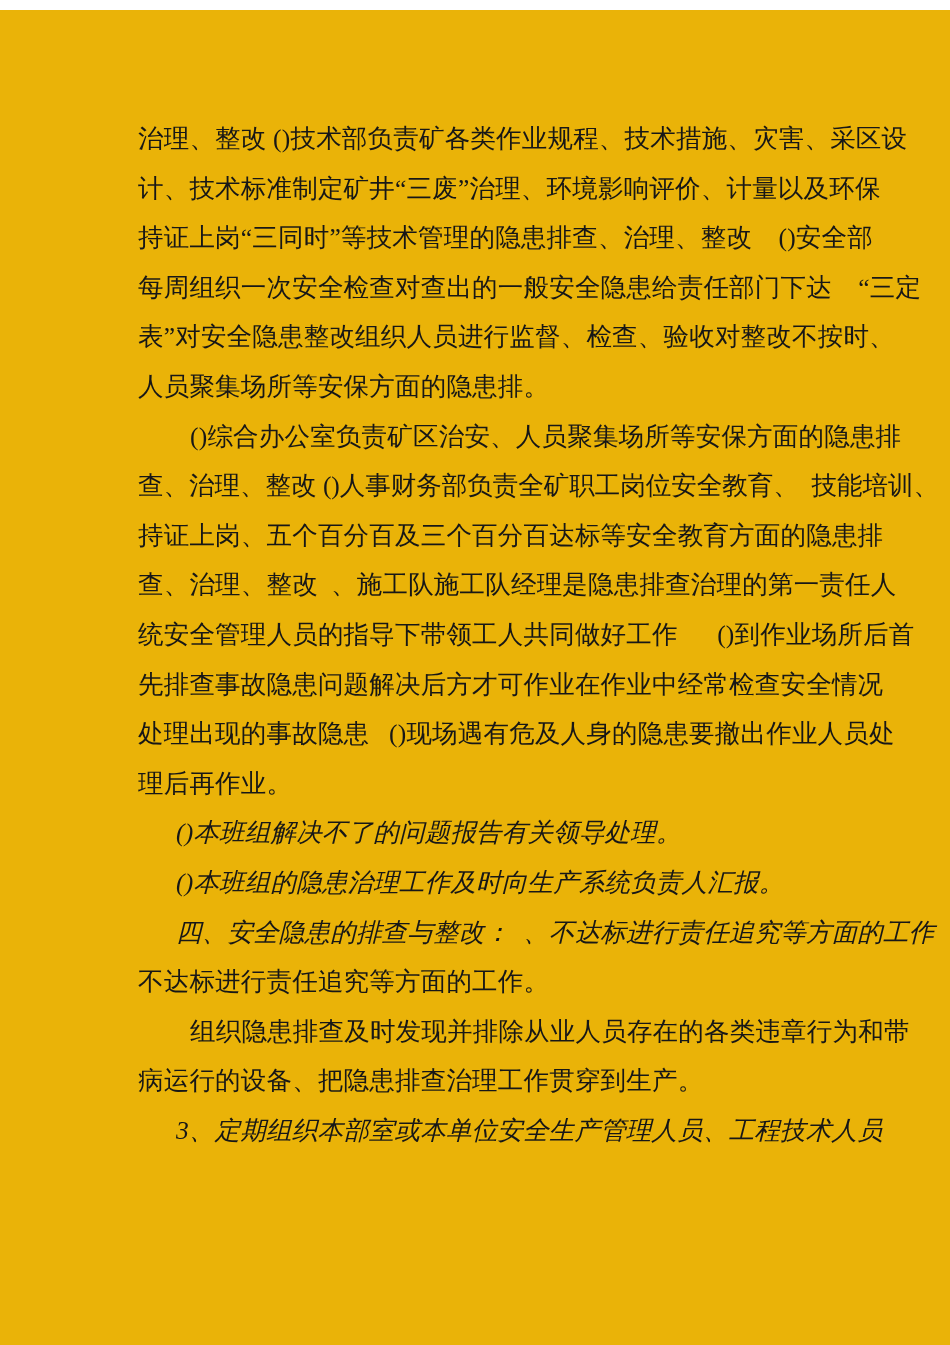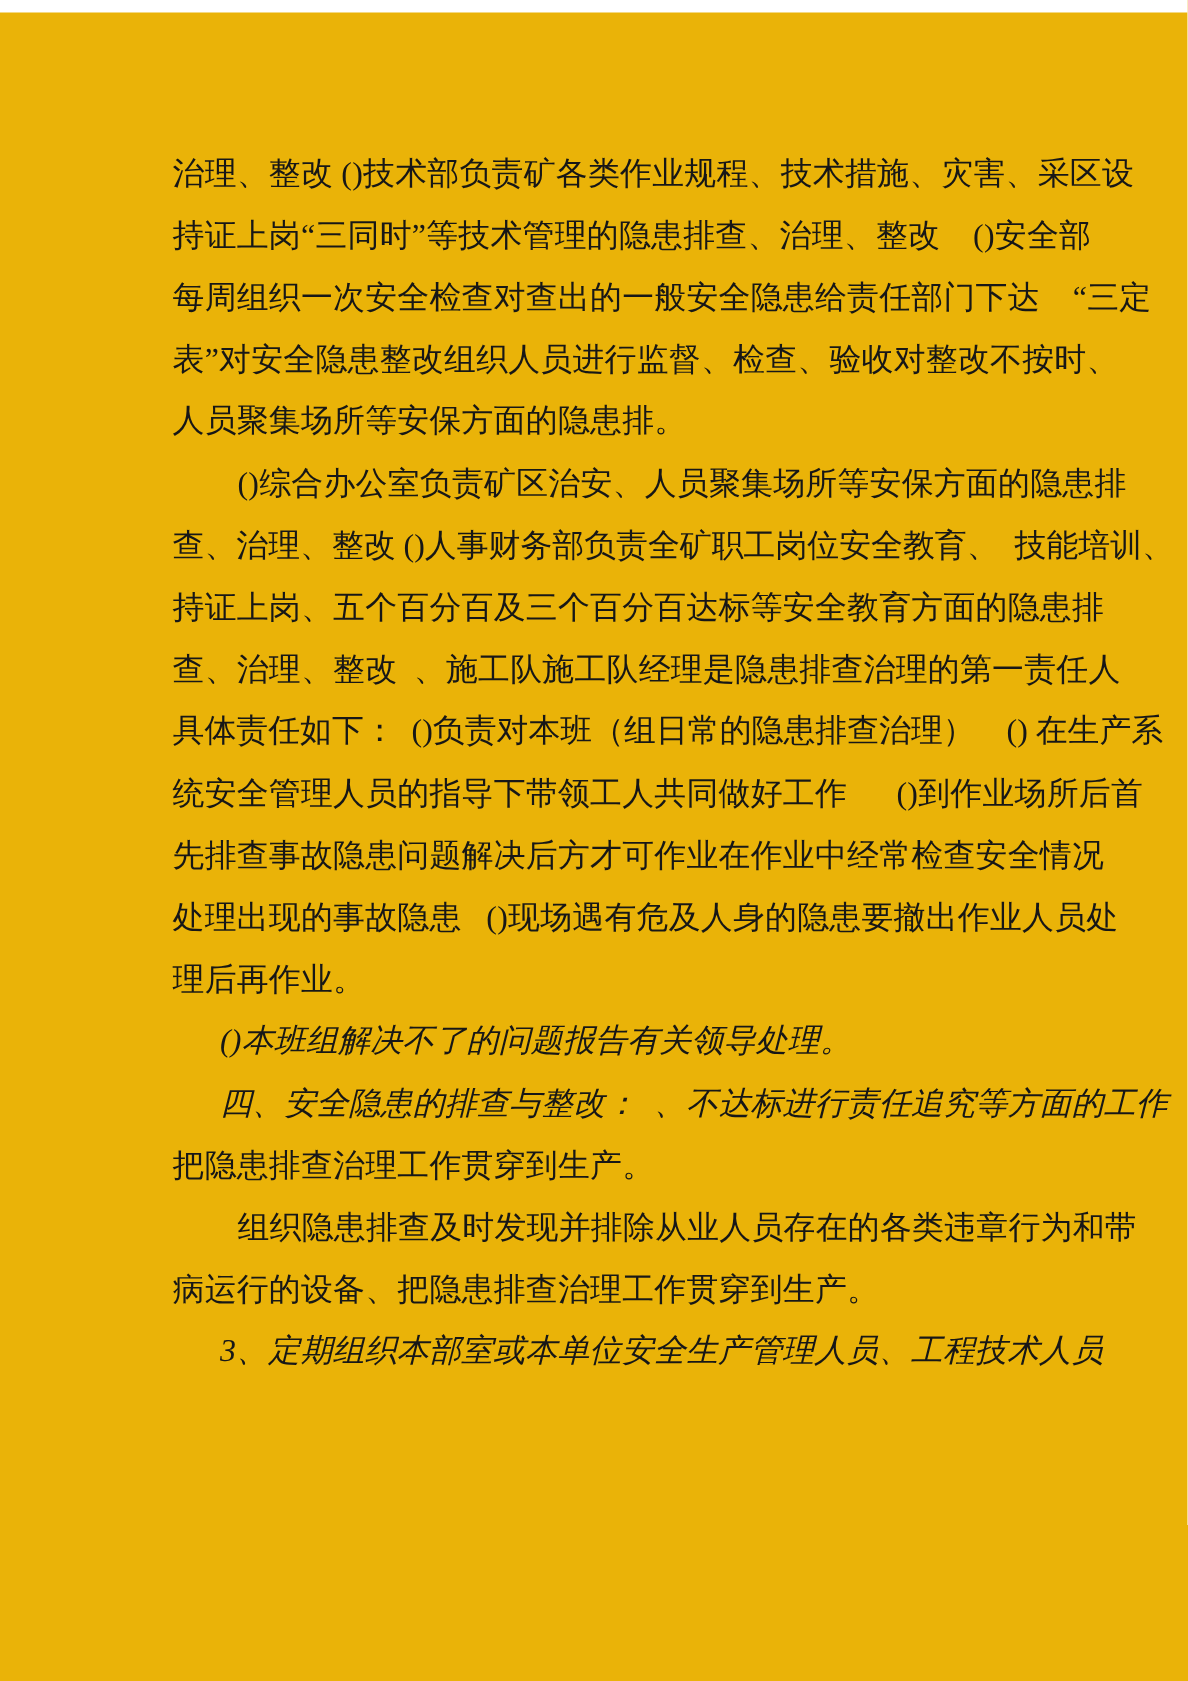--- a/index.html
+++ b/index.html
@@ -53,34 +53,35 @@
   
   .tight { letter-spacing: 0px; }
 </style>
 </head>
 <body>
 
 <div id="page">
   <div id="text-body">
 
     <span class="doc-line ind-0">治理、整改 ()技术部负责矿各类作业规程、技术措施、灾害、采区设</span>
+    <span class="doc-line ind-0">计、技术标准制定矿井“三废”治理、环境影响评价、计量以及环保</span>
     <span class="doc-line ind-0">持证上岗“三同时”等技术管理的隐患排查、治理、整改    ()安全部</span>
     <span class="doc-line ind-0">每周组织一次安全检查对查出的一般安全隐患给责任部门下达    “三定</span>
     <span class="doc-line ind-0">表”对安全隐患整改组织人员进行监督、检查、验收对整改不按时、</span>
     <span class="doc-line ind-0">人员聚集场所等安保方面的隐患排。</span>
     <span class="doc-line ind-2">()综合办公室负责矿区治安、人员聚集场所等安保方面的隐患排</span>
     <span class="doc-line ind-0 tight">查、治理、整改 ()人事财务部负责全矿职工岗位安全教育、  技能培训、</span>
     <span class="doc-line ind-0">持证上岗、五个百分百及三个百分百达标等安全教育方面的隐患排</span>
     <span class="doc-line ind-0">查、治理、整改  、施工队施工队经理是隐患排查治理的第一责任人</span>
-    <span class="doc-line ind-0 tight">具体责任如下：  ()负责对本班（组日常的隐患排查治理）    () 在生产系</span>
     <span class="doc-line ind-0">统安全管理人员的指导下带领工人共同做好工作      ()到作业场所后首</span>
     <span class="doc-line ind-0">先排查事故隐患问题解决后方才可作业在作业中经常检查安全情况</span>
     <span class="doc-line ind-0">处理出现的事故隐患   ()现场遇有危及人身的隐患要撤出作业人员处</span>
     <span class="doc-line ind-0">理后再作业。</span>
     <span class="doc-line ind-1">()本班组解决不了的问题报告有关领导处理。</span>
+    <span class="doc-line ind-1">()本班组的隐患治理工作及时向生产系统负责人汇报。</span>
     <span class="doc-line ind-1">四、安全隐患的排查与整改：  、不达标进行责任追究等方面的工作</span>
-    <span class="doc-line ind-0">把隐患排查治理工作贯穿到生产。</span>
+    <span class="doc-line ind-0">不达标进行责任追究等方面的工作。</span>
     <span class="doc-line ind-2">组织隐患排查及时发现并排除从业人员存在的各类违章行为和带</span>
     <span class="doc-line ind-0">病运行的设备、把隐患排查治理工作贯穿到生产。</span>
     <span class="doc-line ind-1">3、定期组织本部室或本单位安全生产管理人员、工程技术人员</span>
 
   </div>
 </div>
 
 </body></html>

